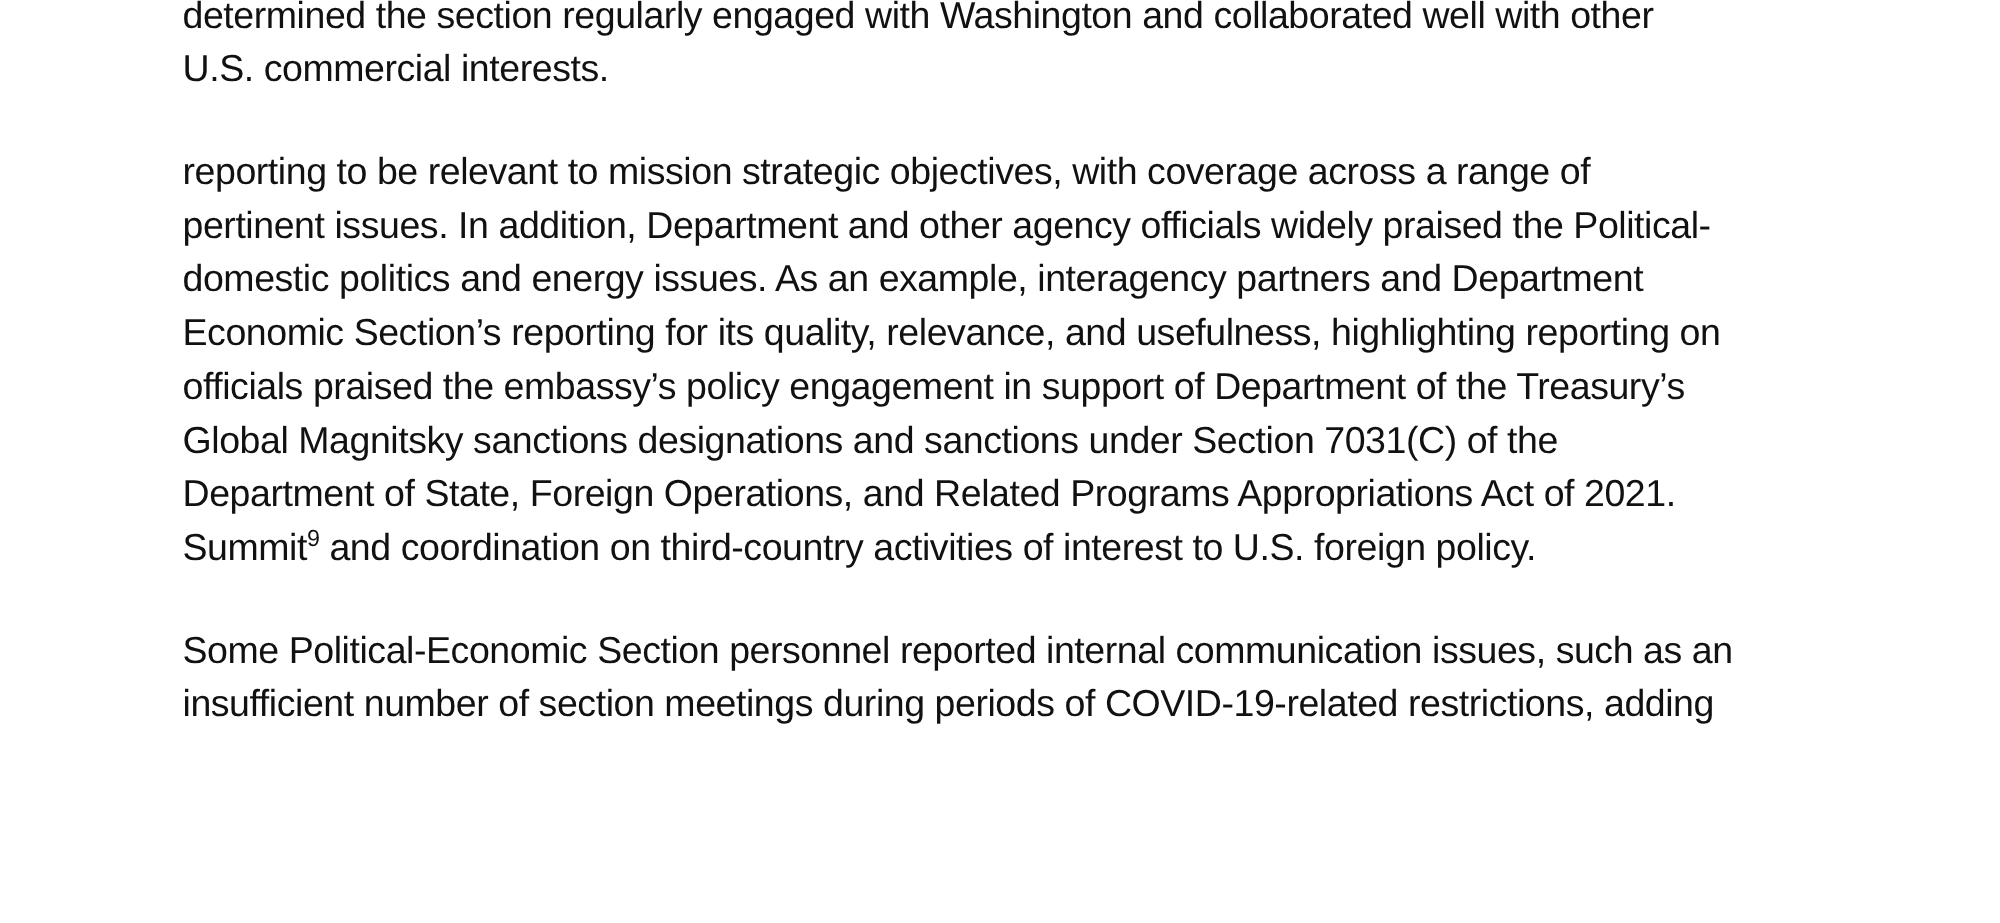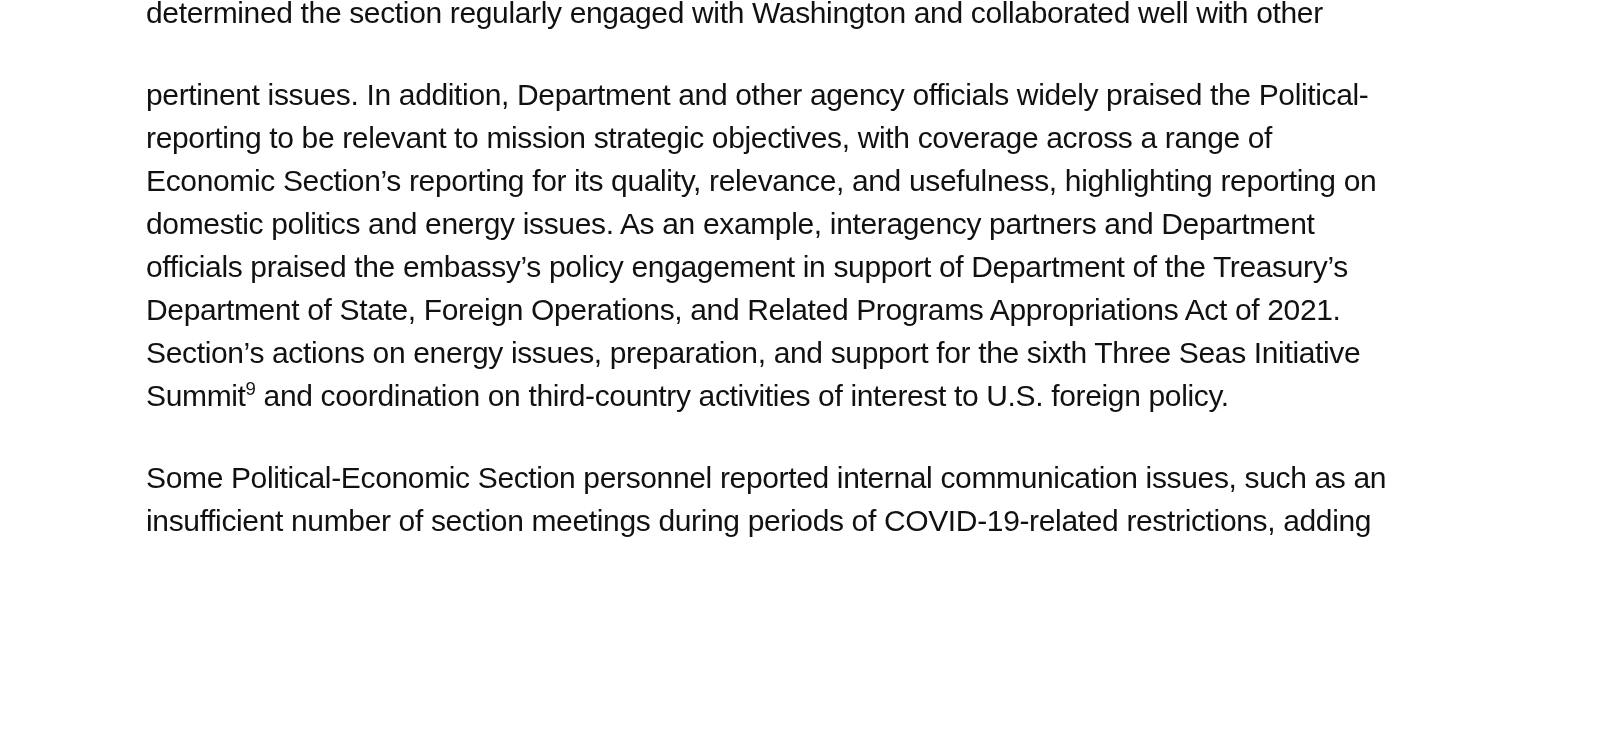--- a/index.html
+++ b/index.html
@@ -42,30 +42,31 @@
     vertical-align: super;
   }
 </style>
 </head>
 <body>
 
 <div class="text-block">
 
   <p class="para">
     <span class="line">determined the section regularly engaged with Washington and collaborated well with other</span>
+    <span class="line">U.S. commercial interests.</span>
   </p>
 
   <p class="para">
+    <span class="line">reporting to be relevant to mission strategic objectives, with coverage across a range of</span>
     <span class="line">pertinent issues. In addition, Department and other agency officials widely praised the Political-</span>
-    <span class="line">reporting to be relevant to mission strategic objectives, with coverage across a range of</span>
+    <span class="line">domestic politics and energy issues. As an example, interagency partners and Department</span>
     <span class="line">Economic Section’s reporting for its quality, relevance, and usefulness, highlighting reporting on</span>
-    <span class="line">domestic politics and energy issues. As an example, interagency partners and Department</span>
     <span class="line">officials praised the embassy’s policy engagement in support of Department of the Treasury’s</span>
+    <span class="line">Global Magnitsky sanctions designations and sanctions under Section 7031(C) of the</span>
     <span class="line">Department of State, Foreign Operations, and Related Programs Appropriations Act of 2021.</span>
-    <span class="line">Section’s actions on energy issues, preparation, and support for the sixth Three Seas Initiative</span>
     <span class="line"><span>Summit</span><sup class="fnref">9</sup><span> and coordination on third-country activities of interest to U.S. foreign policy.</span></span>
   </p>
 
   <p class="para">
     <span class="line">Some Political-Economic Section personnel reported internal communication issues, such as an</span>
     <span class="line">insufficient number of section meetings during periods of COVID-19-related restrictions, adding</span>
   </p>
 
 </div>
 

